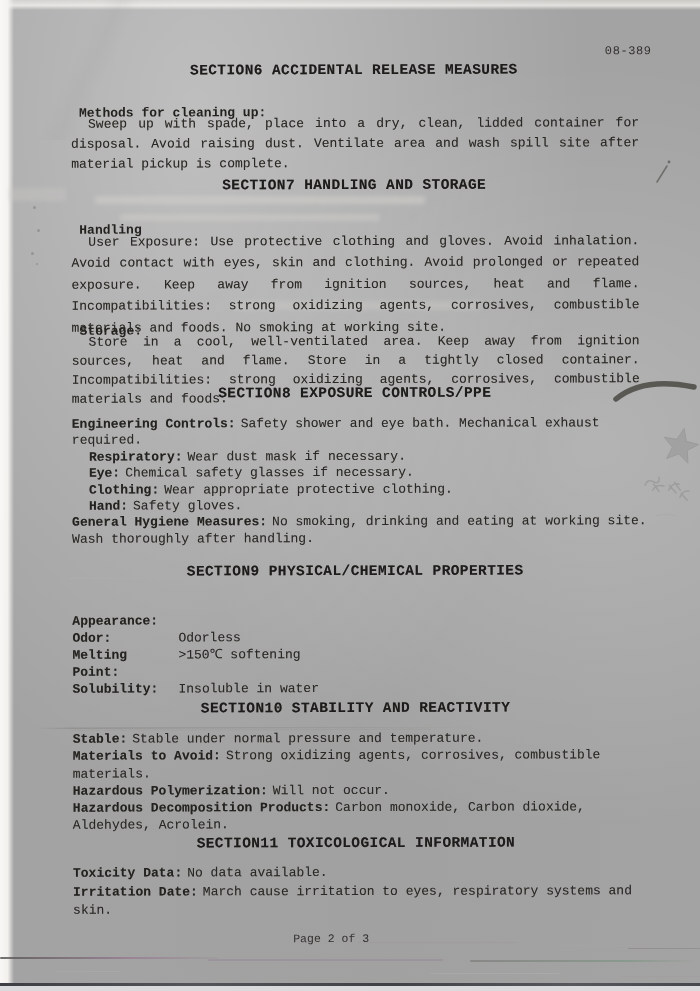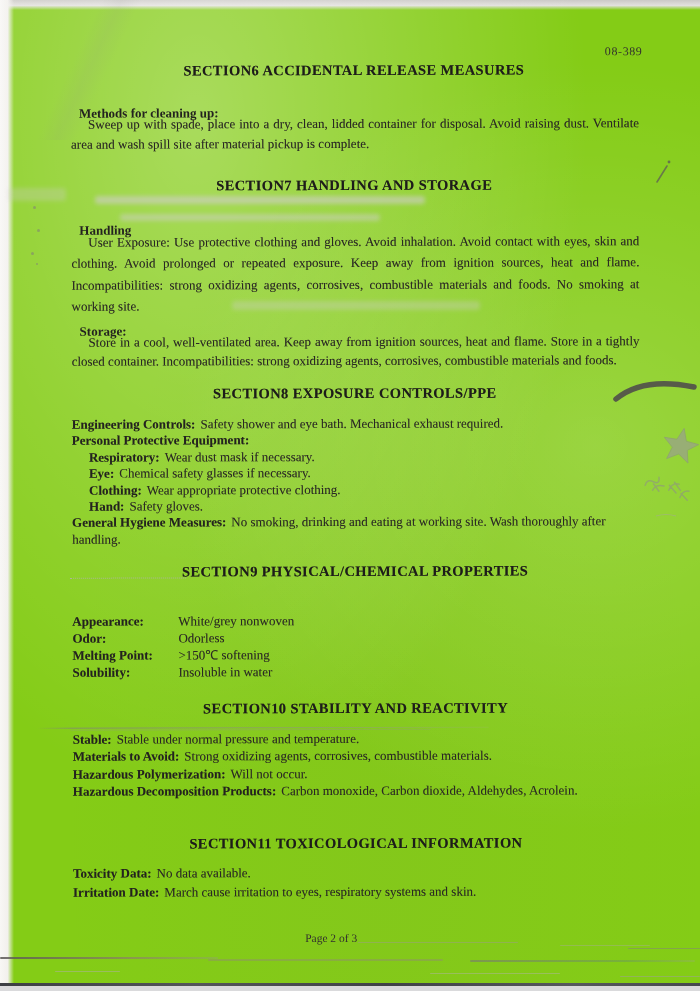--- a/index.html
+++ b/index.html
@@ -1,19 +1,19 @@
 <!DOCTYPE html>
 <html><head>
 <meta charset="utf-8">
 <style>
   html,body { margin:0; padding:0; background:#888; }
   .sheet {
     position:relative; width:700px; height:991px; overflow:hidden;
-    background:#84cc16;
-    font-family:Liberation Serif, serif;
+    background:#a3a3a3;
+    font-family:Liberation Mono, monospace;
     color:#2a2824;
   }
   
   .top-band { position:absolute; top:0; left:0; width:700px; height:10px;
     background:linear-gradient(180deg,#cbc9c6 0%,#e2e0dd 55%,rgba(237,235,232,0) 100%); }
   .left-strip { position:absolute; top:0; left:0; width:14px; height:991px;
     background:linear-gradient(90deg,#f8f7f5 0%,#f2f0ed 55%,rgba(237,235,232,0) 100%); }
   .sheen { position:absolute; inset:0; pointer-events:none;
     background:
       radial-gradient(ellipse at 28% 12%, rgba(255,255,255,0.30), rgba(255,255,255,0) 55%),
@@ -101,34 +101,33 @@
 
     <h2 class="sec-title" style="top:177px;">SECTION7 HANDLING AND STORAGE</h2>
     <p class="blabel" style="top:214px;text-align:center;">Handling</p>
     <p class="para" style="top:231px; line-height:21.4px;">User Exposure: Use protective clothing and gloves. Avoid inhalation. Avoid contact with eyes, skin and clothing. Avoid prolonged or repeated exposure. Keep away from ignition sources, heat and flame. Incompatibilities: strong oxidizing agents, corrosives, combustible materials and foods. No smoking at working site.</p>
     <p class="blabel" style="top:315px;">Storage:</p>
     <p class="para" style="top:332px; line-height:19px;">Store in a cool, well-ventilated area. Keep away from ignition sources, heat and flame. Store in a tightly closed container. Incompatibilities: strong oxidizing agents, corrosives, combustible materials and foods.</p>
 
     <h2 class="sec-title" style="top:385px;">SECTION8 EXPOSURE CONTROLS/PPE</h2>
     <div class="rowset" style="top:416px; line-height:16.4px;">
       <p><b>Engineering Controls:</b><span>Safety shower and eye bath. Mechanical exhaust required.</span></p>
-      <p><b>Personal Protective Equipment:</b><span></span></p>
+      <p><span></span></p>
       <p class="indent"><b>Respiratory:</b><span>Wear dust mask if necessary.</span></p>
       <p class="indent"><b>Eye:</b><span>Chemical safety glasses if necessary.</span></p>
       <p class="indent"><b>Clothing:</b><span>Wear appropriate protective clothing.</span></p>
       <p class="indent"><b>Hand:</b><span>Safety gloves.</span></p>
       <p><b>General Hygiene Measures:</b><span>No smoking, drinking and eating at working site. Wash thoroughly after handling.</span></p>
     </div>
 
     <h2 class="sec-title" style="top:563px;">SECTION9 PHYSICAL/CHEMICAL PROPERTIES</h2>
     <div class="dotline"></div>
     <div class="props" style="top:599px;">
       <div class="prow">
           <span class="plabel">Appearance:</span>
-          <span class="pvalue">White/grey nonwoven</span>
         </div>
       <div class="prow">
           <span class="plabel">Odor:</span>
           <span class="pvalue">Odorless</span>
         </div>
       <div class="prow">
           <span class="plabel">Melting Point:</span>
           <span class="pvalue">&gt;150℃  softening</span>
         </div>
       <div class="prow">

